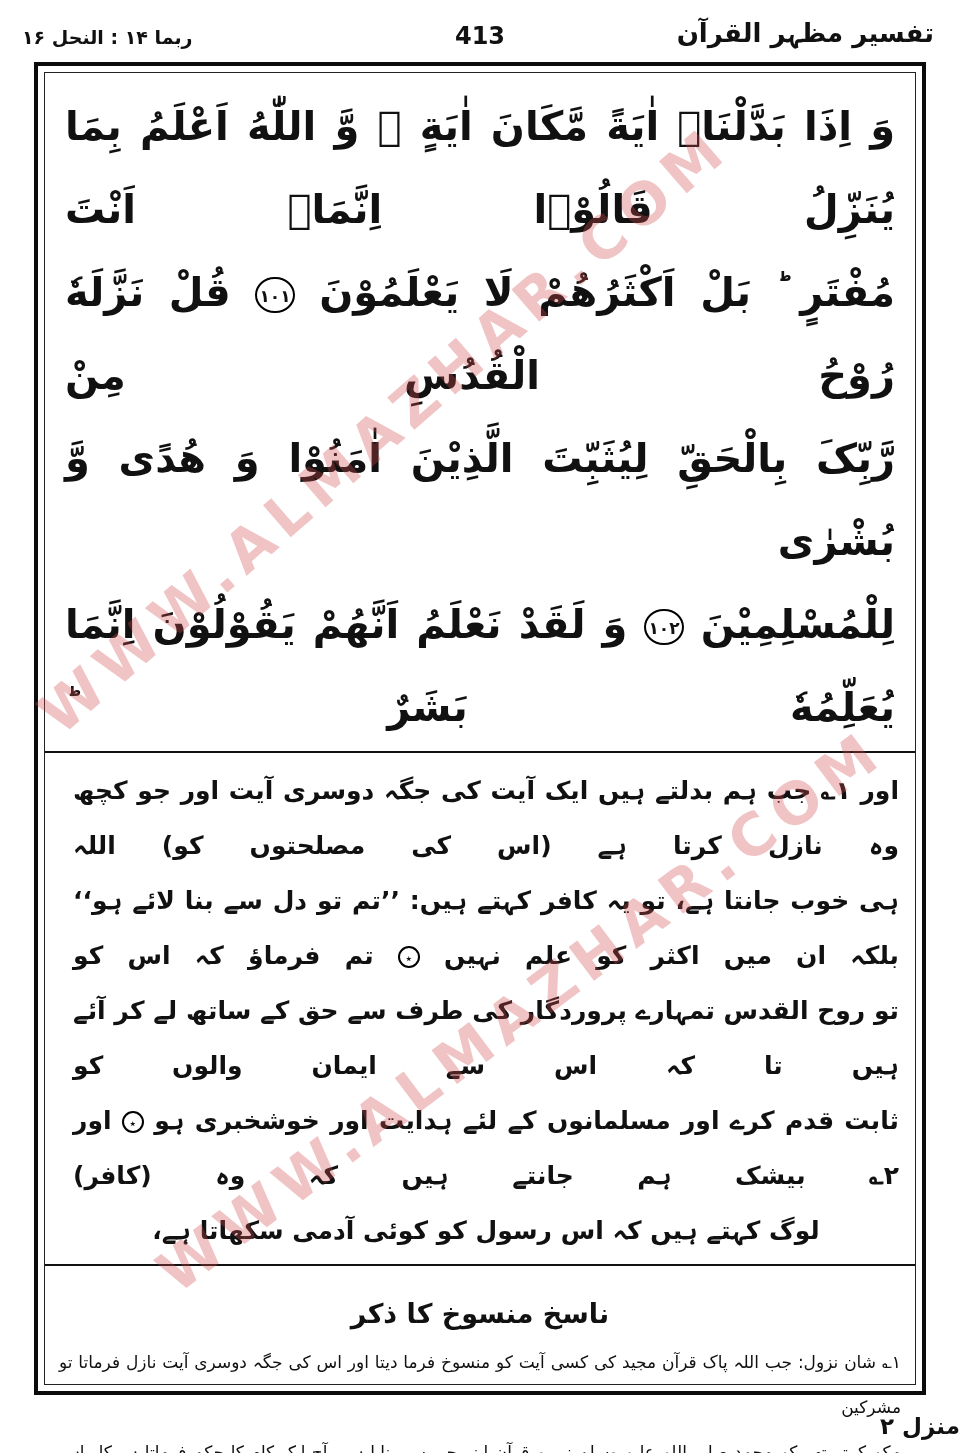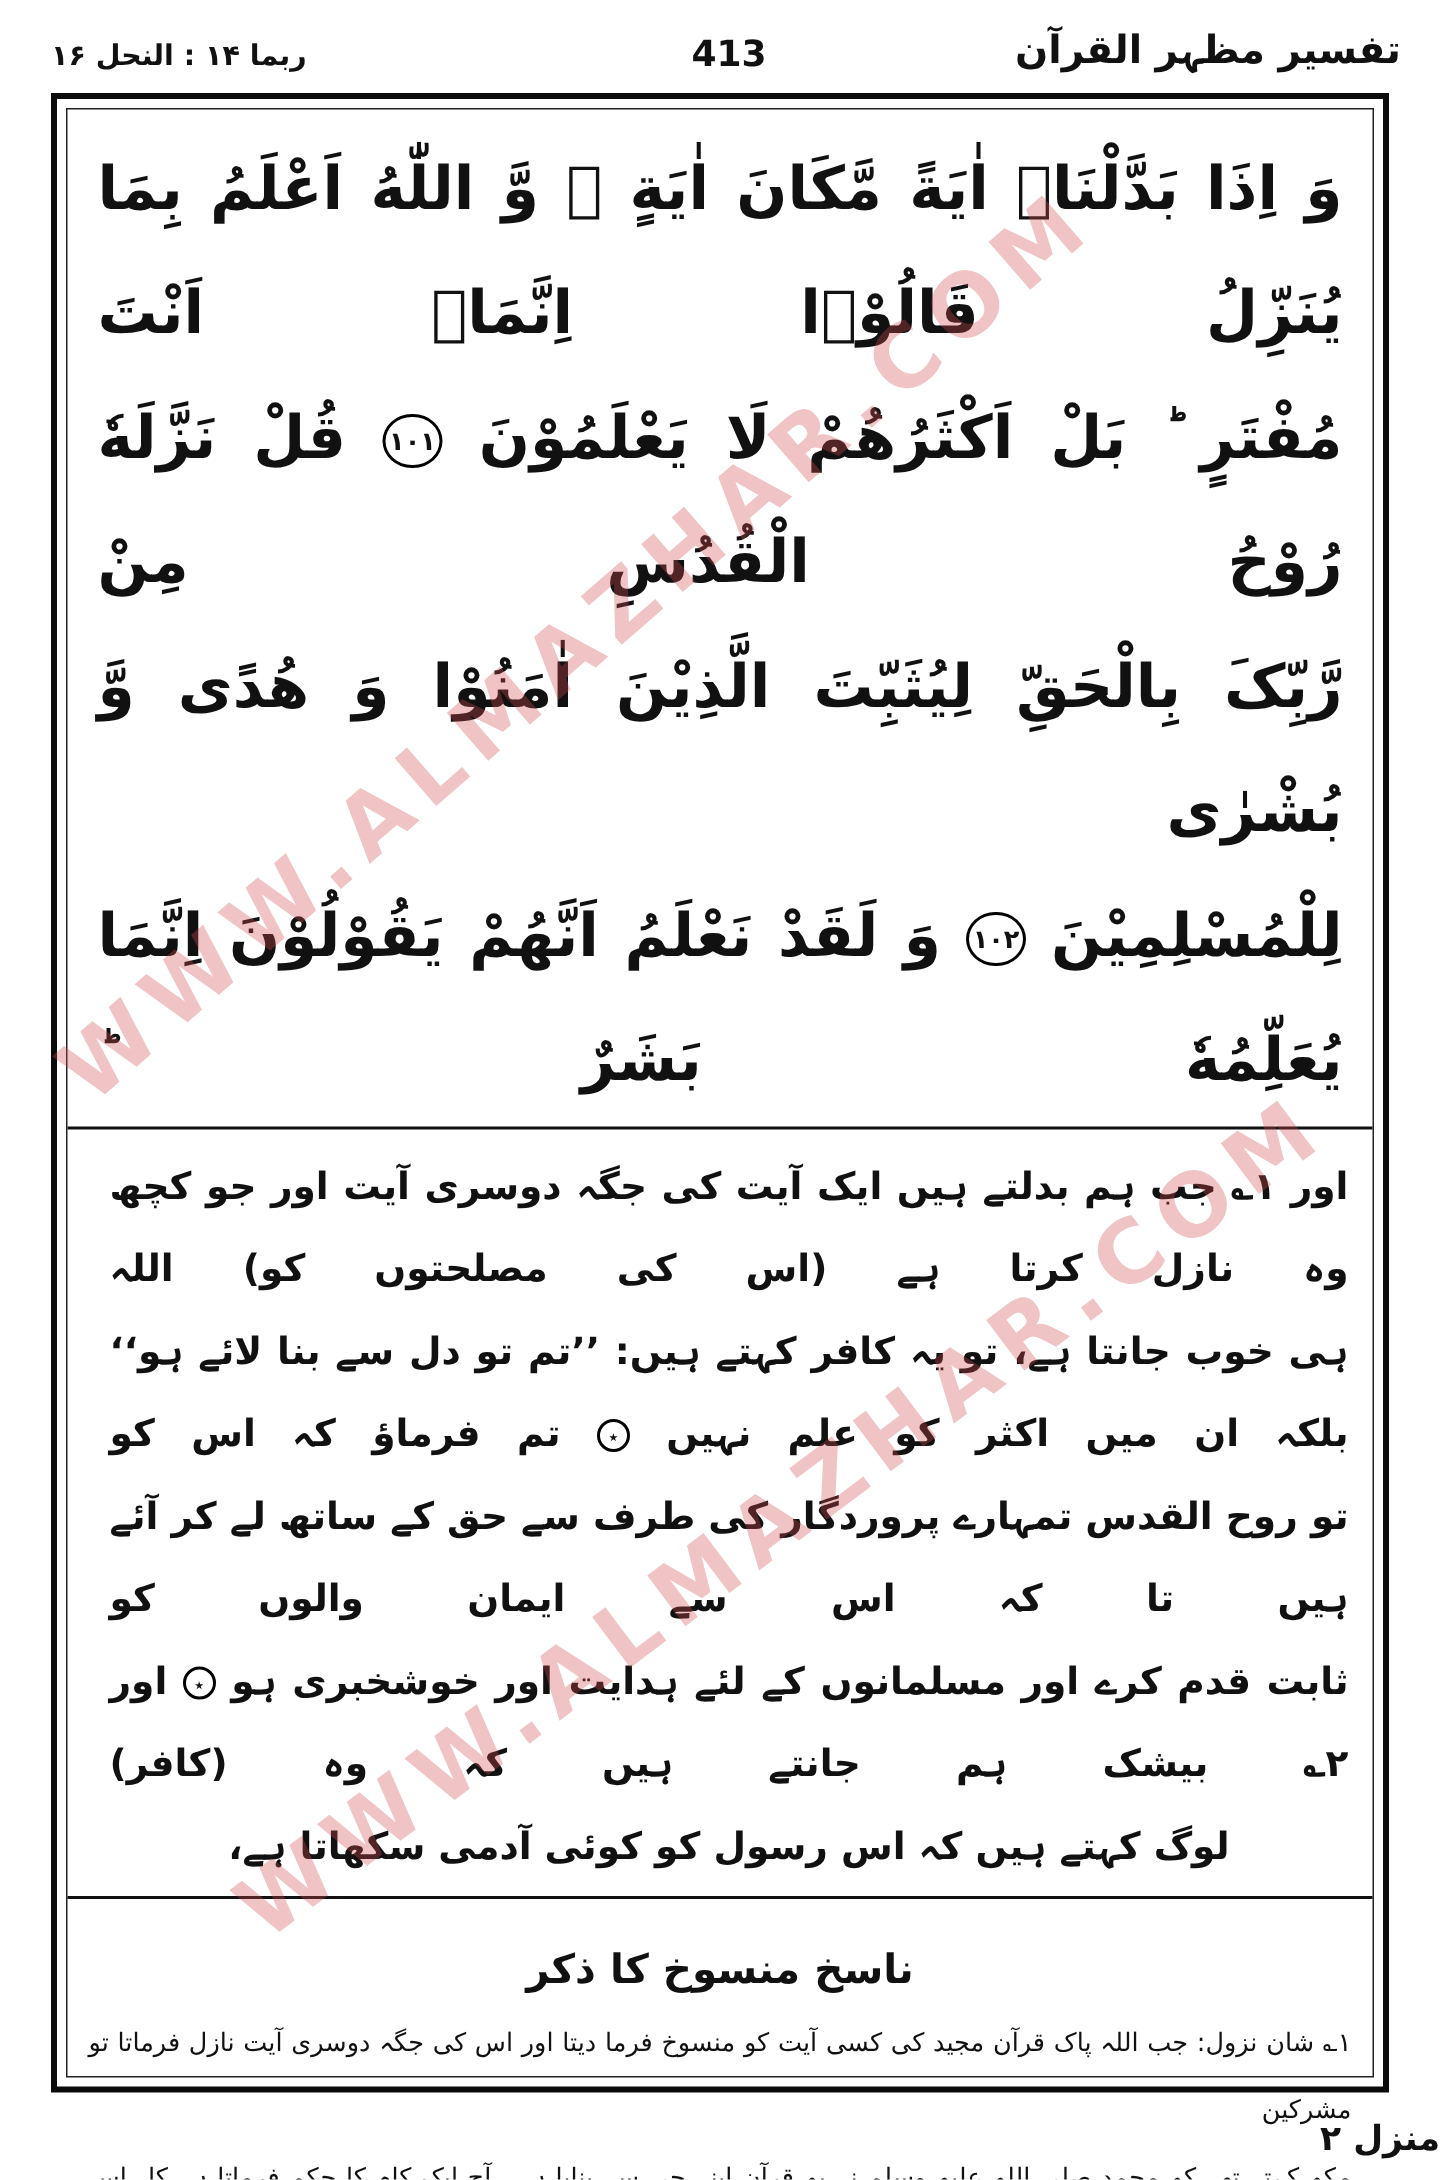--- a/index.html
+++ b/index.html
@@ -2,21 +2,21 @@
 <html lang="ur" dir="rtl"><head>
 <meta charset="utf-8">
 <style>
   html,body{margin:0;padding:0;}
   body{
     width:960px;height:1453px;position:relative;background:#ffffff;
     font-family:"DejaVu Sans","Liberation Serif",sans-serif;color:#111;
     overflow:hidden;
   }
   
-  .header{position:absolute;top:18px;left:12px;right:0;height:42px;}
+  .header{position:absolute;top:18px;left:0;right:0;height:42px;}
   .h-left{position:absolute;left:22px;top:8px;font-size:19px;font-weight:700;direction:rtl;}
   .h-center{position:absolute;left:0;right:0;top:4px;text-align:center;font-size:24px;font-weight:700;}
   .h-right{position:absolute;right:26px;top:0;font-size:26px;font-weight:700;direction:rtl;}
   
   .frame{
     position:absolute;left:34px;right:34px;top:62px;bottom:58px;
     border:4px solid #0b0b0b;padding:6px;box-sizing:border-box;background:transparent;
   }
   .inner{
     border:1.5px solid #222;height:100%;box-sizing:border-box;

